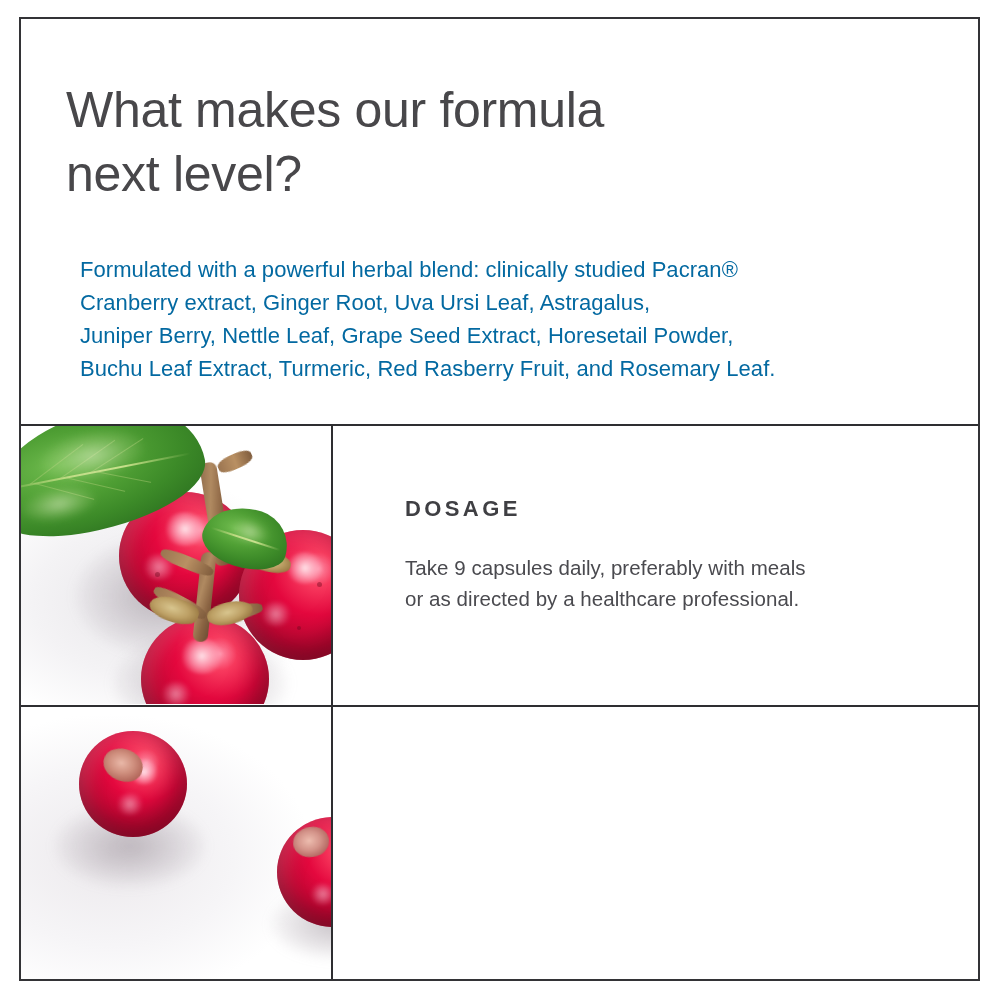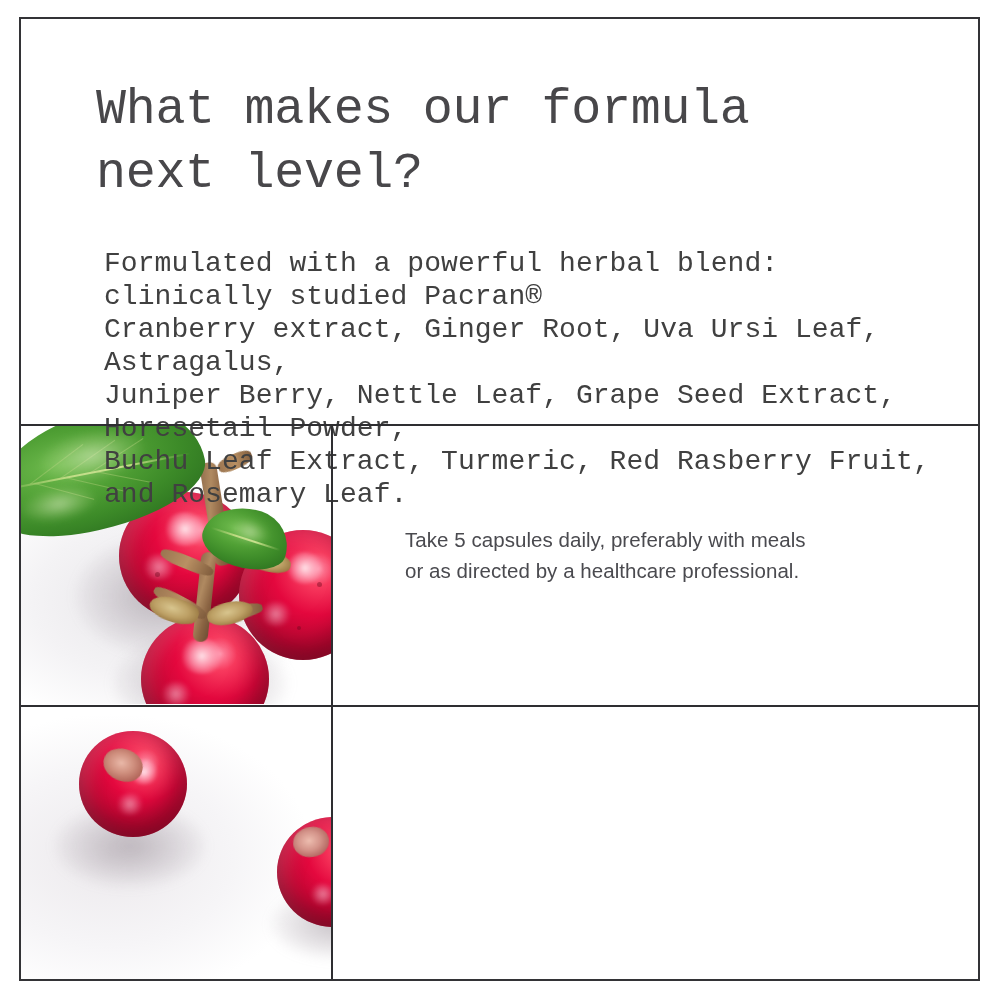--- a/index.html
+++ b/index.html
@@ -49,41 +49,40 @@
     width: 2px;
     z-index: 6;
   }
   #divider-top    { left: 19px; top: 424px; width: 961px; }
   #divider-middle { left: 19px; top: 705px; width: 961px; }
   #divider-col    { left: 331px; top: 424px; height: 557px; }
 
   
   .header {
     position: absolute;
-    left: 96px;
+    left: 66px;
     top: 78px;
     width: 860px;
     z-index: 4;
-    font-family: Liberation Mono, monospace;
   }
   .headline {
     font-size: 50px;
     line-height: 64px;
     font-weight: 400;
     color: #48474a;
     letter-spacing: -0.3px;
     margin: 0;
     white-space: pre-line;
   }
   .intro {
-    margin: 8px;
+    margin: 14px;
     padding-top: 33px;
-    font-size: 28px;
+    font-size: 22px;
     line-height: 33px;
-    color: #404040;
+    color: #0369a1;
     letter-spacing: 0.05px;
     white-space: pre-line;
   }
 
   
   .photo-cell {
     position: absolute;
     overflow: hidden;
     z-index: 2;
     background: #ffffff;
@@ -322,20 +321,21 @@
                   background: radial-gradient(ellipse at 45% 45%, #edbdaf 0%, #d4948a 40%, #b56a63 72%, #8e4a46 100%);"></div>
     </div>
   </div>
 
   <div class="divider-h" id="divider-top"></div>
   <div class="divider-h" id="divider-middle"></div>
   <div class="divider-v" id="divider-col"></div>
   <div class="frame"></div>
 
   <div class="section" id="section-dosage">
-    <p class="section-body">Take 5 capsules daily, preferably with meals
+    <h2 class="section-title">DOSAGE</h2>
+    <p class="section-body">Take 9 capsules daily, preferably with meals
 or as directed by a healthcare professional.</p>
   </div>
 
   <div class="section" id="section-benefits">
   </div>
 
 </div>
 
 </body></html>

